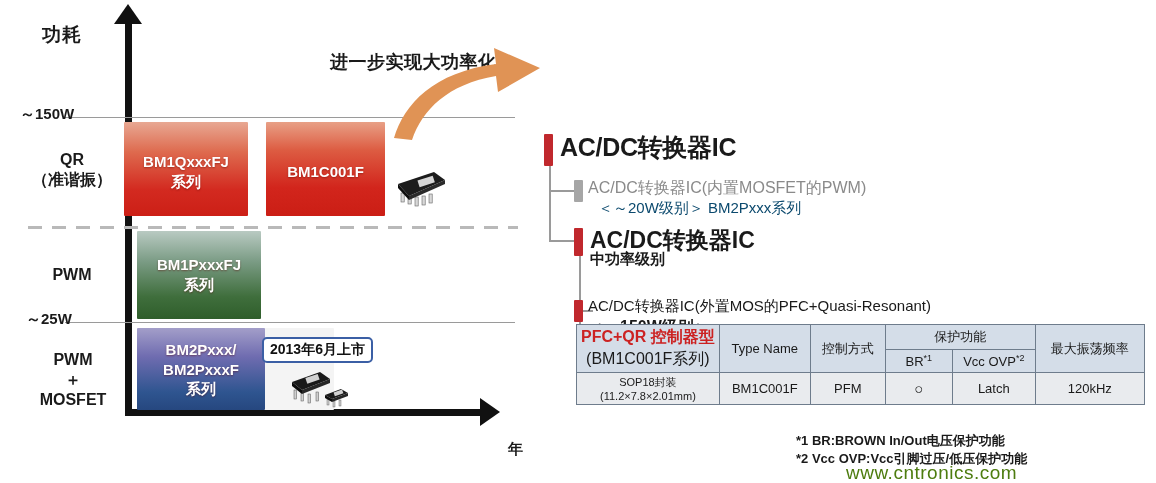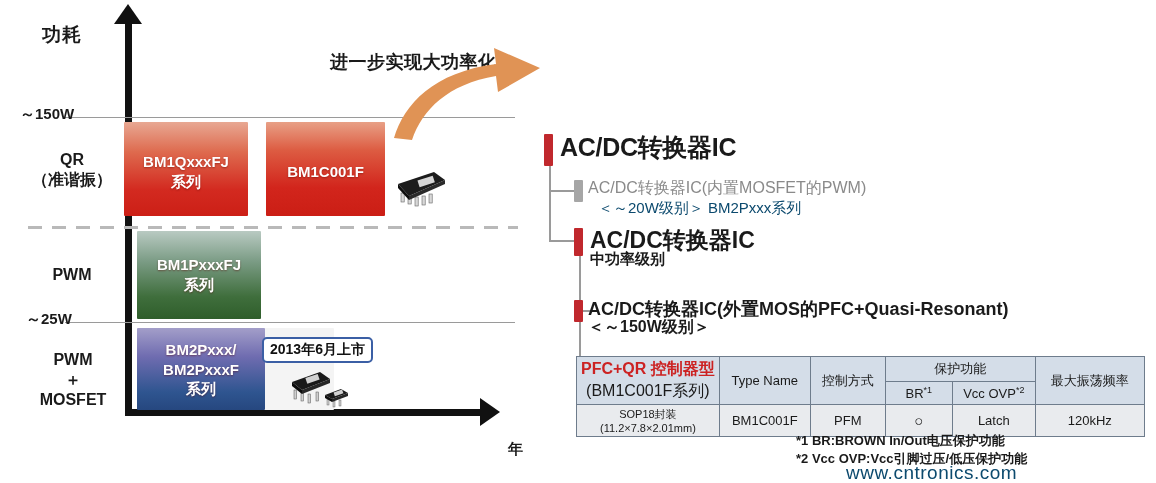--- a/index.html
+++ b/index.html
@@ -87,41 +87,41 @@
 
   .n2-sq{left:38px;top:180px;height:22px;background:#a6a6a6;}
   .n2-t{left:52px;top:178px;font-size:16px;color:#8a8a8a;white-space:nowrap;}
   .n2-s{left:62px;top:199px;font-size:15px;color:#0c4a6e;white-space:nowrap;}
 
   .n3-sq{left:38px;top:228px;height:28px;}
   .n3-t{left:54px;top:225px;font-size:23px;font-weight:bold;white-space:nowrap;}
   .n3-s{left:54px;top:250px;font-size:15px;font-weight:bold;white-space:nowrap;}
 
   .n4-sq{left:38px;top:300px;height:22px;}
-  .n4-t{left:52px;top:297px;font-size:18px;font-weight:bold;white-space:nowrap;}
+  .n4-t{left:52px;top:297px;font-size:15px;font-weight:normal;white-space:nowrap;}
   .n4-s{left:52px;top:317px;font-size:16px;font-weight:bold;white-space:nowrap;}
 
   
-  table.spec{position:absolute;left:40px;top:356px;border-collapse:collapse;
+  table.spec{position:absolute;left:40px;top:324px;border-collapse:collapse;
      font-size:13px;background:#ffffff;}
   table.spec td,table.spec th{border:1px solid #6e7c8c;padding:2px 4px;text-align:center;
      font-weight:normal;color:#1a1a1a;}
   .hdr{background:#d4dde8;}
   .body-cell{background:#e9ebee;}
   .c-left{background:#d4dde8;text-align:left;padding:4px 8px;vertical-align:top;}
   .c-left2{background:#e9ebee;text-align:left;padding:4px 8px;vertical-align:top;}
   .pfcqr{color:#cc2222;font-size:16px;font-weight:bold;display:block;}
   .series-sub{font-size:16px;display:block;margin-top:1px;}
   .pkg{font-size:11px;display:block;}
   .sup{font-size:9px;vertical-align:super;}
   .circle-o{font-size:15px;}
 
   .foot{position:absolute;left:260px;top:432px;font-size:13px;font-weight:bold;
      line-height:1.35;white-space:pre-line;}
-  .watermark{position:absolute;left:310px;top:462px;font-size:19px;color:#0c4a6e;
+  .watermark{position:absolute;left:310px;top:462px;font-size:19px;color:#4d7c0f;
      letter-spacing:.5px;font-weight:normal;}
 </style>
 </head>
 <body>
 
 <div id="root">
 
   <div id="chart">
 
     <div class="axis-y"></div>

